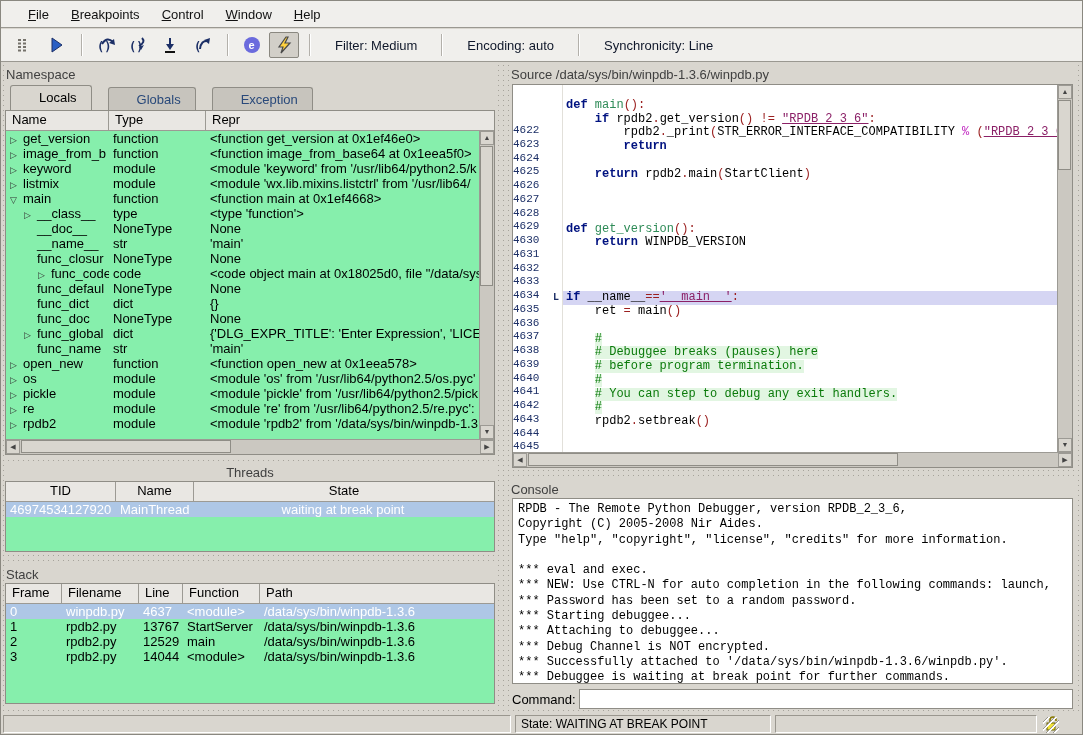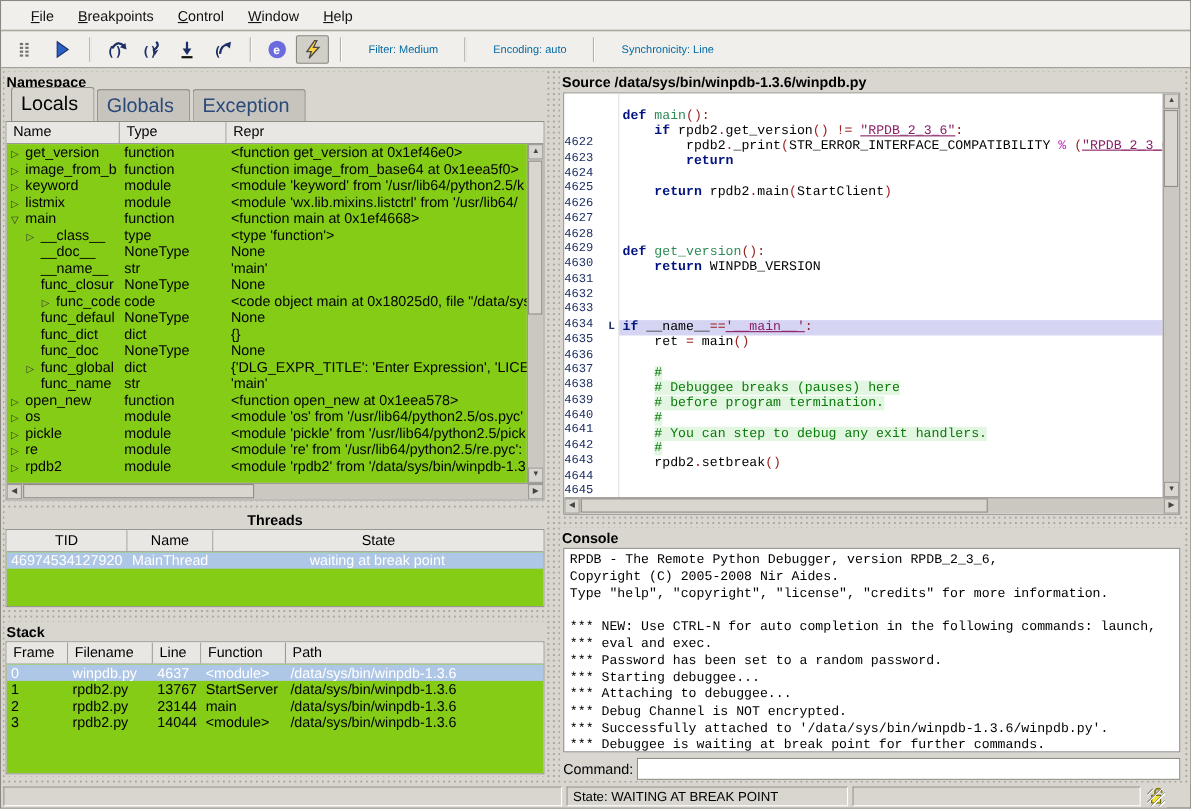--- a/index.html
+++ b/index.html
@@ -9,52 +9,52 @@
   
   #menubar{position:absolute;left:0;top:0;width:100%;height:27px;background:#f0efec;
            border-bottom:1px solid #9a9891;display:flex;align-items:center;padding-left:16px;box-sizing:border-box;}
   .menu-item{padding:4px 11px;font-size:13px;color:#111;cursor:default;}
   
   #toolbar{position:absolute;left:0;top:28px;width:100%;height:33px;background:#f0efec;
            border-bottom:1px solid #9a9891;display:flex;align-items:center;padding-left:8px;box-sizing:border-box;}
   .tbtn{width:30px;height:26px;display:flex;align-items:center;justify-content:center;margin-right:2px;}
   .tbtn.pressed{background:#d2cfc8;border:1px solid #8a8880;border-radius:2px;box-sizing:border-box;}
   .tsep{width:1px;height:22px;background:#b3b0aa;border-right:1px solid #ffffff;margin:0 8px;}
-  .tlabel{font-size:10px;color:#0369a1;padding:0 16px;}
+  .tlabel{font-size:13px;color:#0f172a;padding:0 16px;}
   
   #main{position:absolute;left:0;top:62px;width:1083px;height:649px;
         background-color:#d9d6cf;
         background-image:radial-gradient(#a6a39b 0.9px, transparent 0.9px);
         background-size:5px 5px;}
   .block{position:absolute;background:#d9d6cf;}
-  .caption{font-size:13px;font-weight:bold;color:#000000;padding:2px 2px 0 2px;height:16px;}
+  .caption{font-size:13px;font-weight:normal;color:#404040;padding:2px 2px 0 2px;height:16px;}
   
   .tframe{position:absolute;border:1px solid #8f8d86;background:#fff;box-sizing:border-box;
           display:flex;flex-direction:column;overflow:hidden;}
   .thead{display:flex;height:19px;flex:none;background:#e9e7e3;border-bottom:1px solid #9c9a94;}
   .th{font-size:13px;line-height:18px;padding:0 6px;border-right:1px solid #9c9a94;box-sizing:border-box;
       background:#e9e7e3;white-space:nowrap;overflow:hidden;flex:none;}
   .th.last{flex:1;border-right:none;}
   .tbodywrap{display:flex;flex:1;overflow:hidden;}
-  .tbody{flex:1;overflow:hidden;background:#84cc16;}
+  .tbody{flex:1;overflow:hidden;background:#86efac;}
   .trow{display:flex;height:15px;line-height:15px;font-size:13px;white-space:nowrap;overflow:hidden;}
   .trow.sel{background:#aec7e6;color:#fff;}
   .td{padding:0 6px 0 4px;box-sizing:border-box;overflow:hidden;white-space:nowrap;flex:none;}
   .td.last{flex:1;}
   .arrow{display:inline-block;width:13px;font-size:9px;color:#333;}
   
   .vscroll{width:14px;flex:none;background:#cbc8c1;border-left:1px solid #9c9a94;position:relative;}
   .hscroll{height:14px;flex:none;background:#cbc8c1;border-top:1px solid #9c9a94;position:relative;}
   .sbtn{position:absolute;width:14px;height:14px;background:#d9d6cf;border:1px solid #9c9a94;
         box-sizing:border-box;font-size:7px;color:#444;text-align:center;line-height:12px;}
   .sthumb{position:absolute;background:#d9d6cf;border:1px solid #8f8d86;box-sizing:border-box;}
   
   #ns-tabs{position:absolute;left:6px;top:20px;height:25px;display:flex;align-items:flex-end;}
-  .tab{padding:4px 14px 3px 8px;font-size:18px;border:1px solid #8f8d86;border-bottom:none;
-       background:#c7c4bd;color:#29497a;margin-right:2px;border-radius:3px 3px 0 0;}
+  .tab{padding:4px 14px 3px 28px;font-size:13px;border:1px solid #8f8d86;border-bottom:none;
+       background:#c7c4bd;color:#29497a;margin-right:16px;border-radius:3px 3px 0 0;}
   .tab.active{background:#d9d6cf;color:#000;padding-bottom:5px;}
   
   #src-frame{display:flex;flex-direction:column;}
   #src-middle{display:flex;flex:1;overflow:hidden;}
   #src-lines{flex:1;overflow:hidden;background:#fff;}
   .srcline{display:flex;height:13.75px;line-height:13.5px;font-family:"Liberation Mono","DejaVu Sans Mono",monospace;font-size:12px;}
   .lnum{width:37px;flex:none;text-align:right;padding-right:21px;color:#1c2f66;background:#8e9dbd;
         font-size:11px;box-sizing:border-box;margin-top:39px;}
   .lmargin{width:12px;flex:none;background:#fff;border-right:1px solid #e2e0da;color:#1c2f66;
            font-size:10px;text-align:center;font-weight:bold;}
@@ -354,21 +354,21 @@
             <div class="trow">
               <span class="td" style="width: 56px;">1</span>
               <span class="td" style="width: 77px;">rpdb2.py</span>
               <span class="td" style="width: 44px;">13767</span>
               <span class="td" style="width: 77px;">StartServer</span>
               <span class="td last">/data/sys/bin/winpdb-1.3.6</span>
             </div>
             <div class="trow">
               <span class="td" style="width: 56px;">2</span>
               <span class="td" style="width: 77px;">rpdb2.py</span>
-              <span class="td" style="width: 44px;">23144</span>
+              <span class="td" style="width: 44px;">12529</span>
               <span class="td" style="width: 77px;">main</span>
               <span class="td last">/data/sys/bin/winpdb-1.3.6</span>
             </div>
             <div class="trow">
               <span class="td" style="width: 56px;">3</span>
               <span class="td" style="width: 77px;">rpdb2.py</span>
               <span class="td" style="width: 44px;">14044</span>
               <span class="td" style="width: 77px;">&lt;module&gt;</span>
               <span class="td last">/data/sys/bin/winpdb-1.3.6</span>
             </div>
@@ -531,22 +531,22 @@
       </div>
     </div>
 
     <div class="block" style="left:508px;top:417px;width:567px;height:230px;">
       <div class="caption">Console</div>
       <div id="console-frame" style="left:3px;top:18px;width:561px;height:186px;">
           <div class="cline">RPDB - The Remote Python Debugger, version RPDB_2_3_6,</div>
           <div class="cline">Copyright (C) 2005-2008 Nir Aides.</div>
           <div class="cline">Type "help", "copyright", "license", "credits" for more information.</div>
           <div class="cline">&nbsp;</div>
+          <div class="cline">*** eval and exec.</div>
           <div class="cline">*** NEW: Use CTRL-N for auto completion in the following commands: launch,</div>
-          <div class="cline">*** eval and exec.</div>
           <div class="cline">*** Password has been set to a random password.</div>
           <div class="cline">*** Starting debuggee...</div>
           <div class="cline">*** Attaching to debuggee...</div>
           <div class="cline">*** Debug Channel is NOT encrypted.</div>
           <div class="cline">*** Successfully attached to '/data/sys/bin/winpdb-1.3.6/winpdb.py'.</div>
           <div class="cline">*** Debuggee is waiting at break point for further commands.</div>
         </div>
       <div id="command-row" style="left:3px;top:209px;width:561px;height:20px;">
         <span id="command-label">Command:</span>
         <input id="command-input" type="text" value="" style="">

